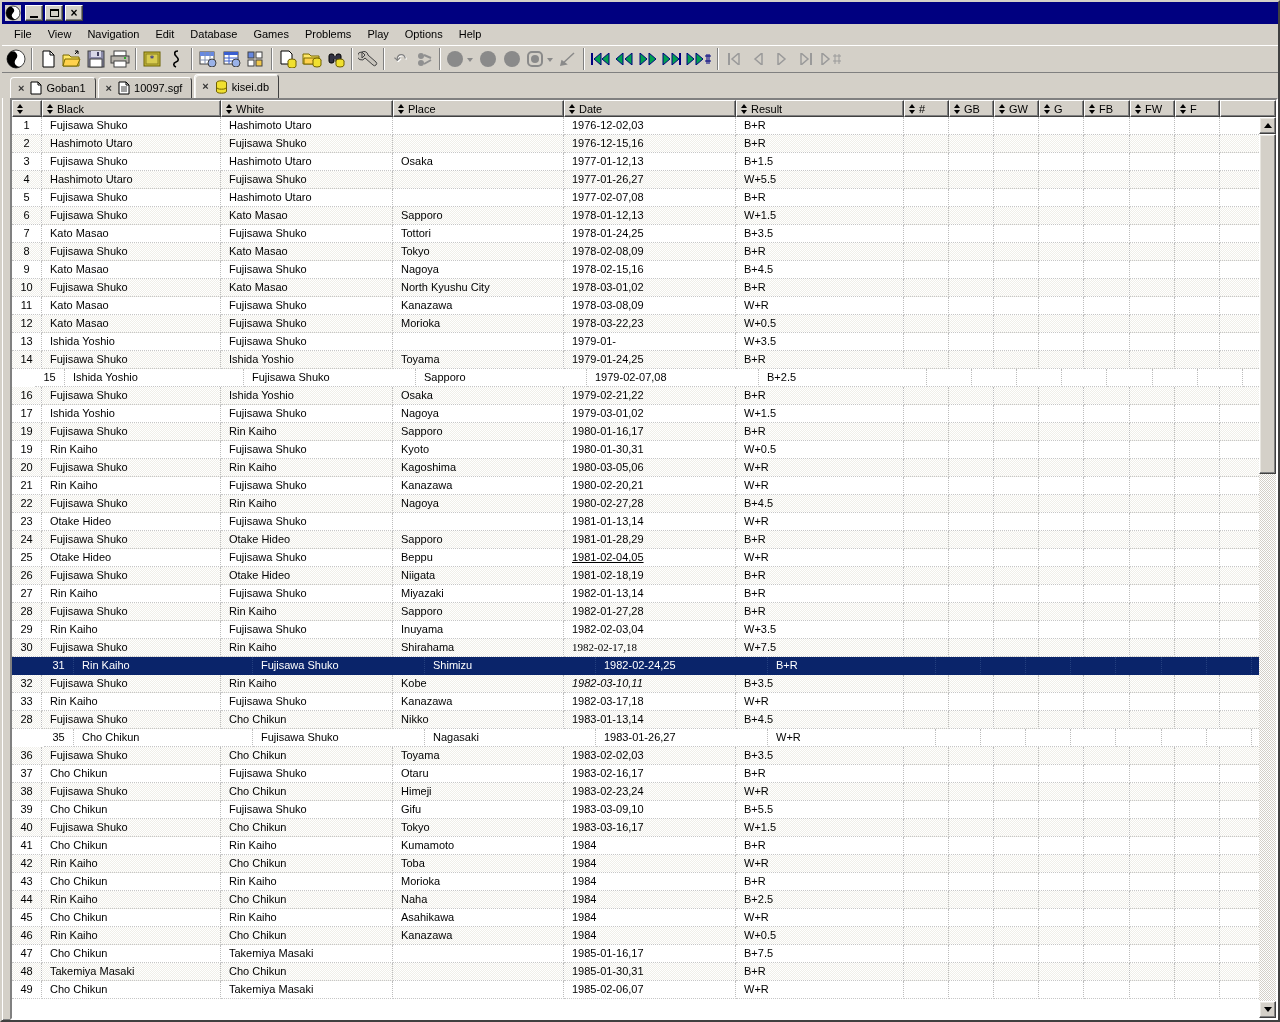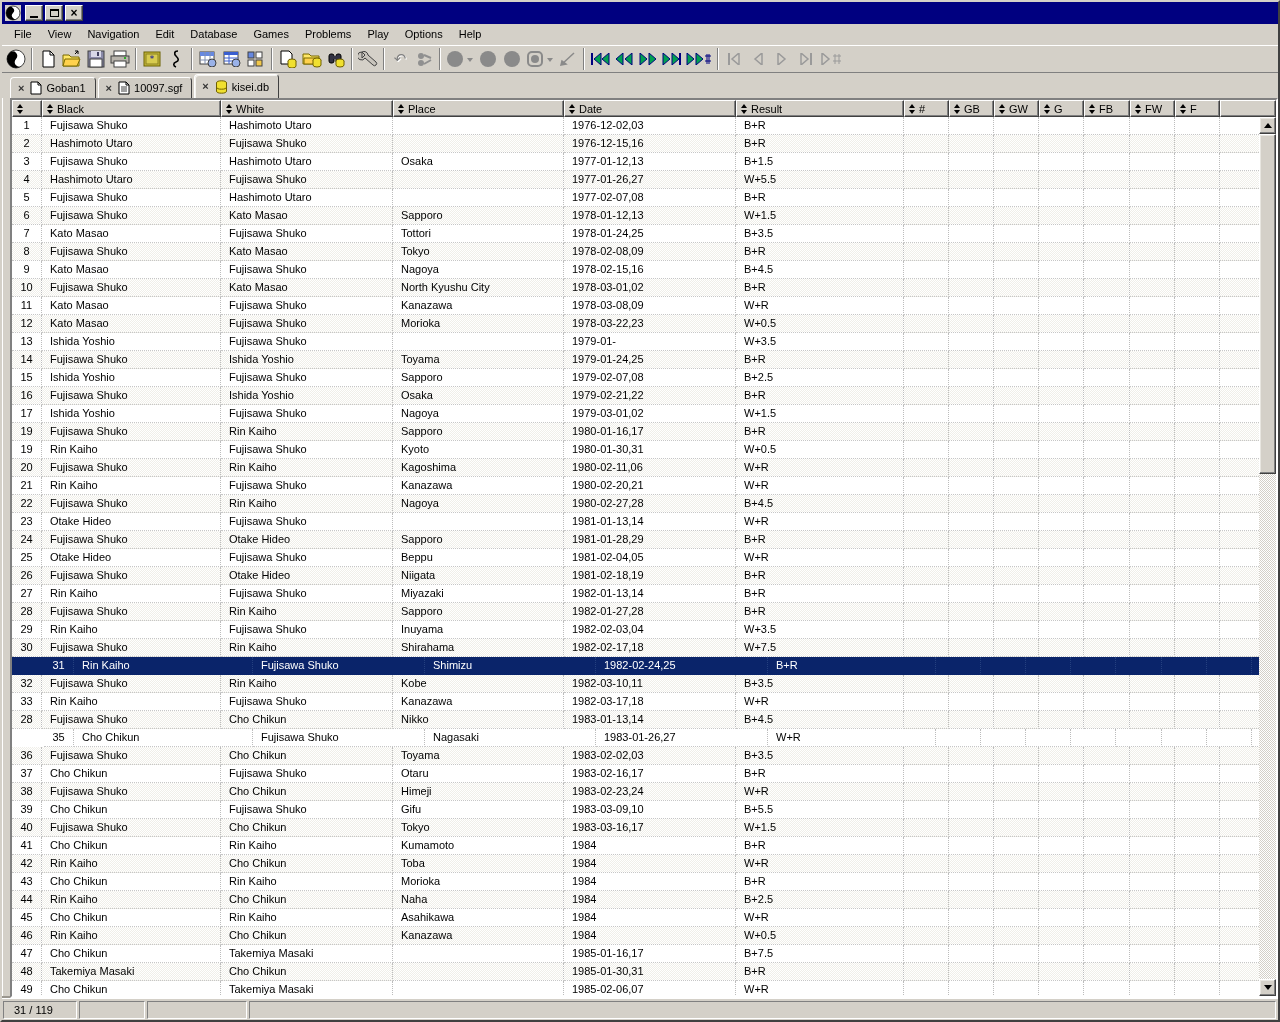--- a/index.html
+++ b/index.html
@@ -749,21 +749,21 @@
             <div class="tcell" style="width: 45px;"></div>
             <div class="tcell" style="width: 45px;"></div>
             <div class="tcell" style="width: 45px;"></div>
             <div class="tcell" style="width: 45px;"></div>
             <div class="tcell" style="width: 46px;"></div>
             <div class="tcell" style="width: 45px;"></div>
             <div class="tcell" style="width: 45px;"></div>
             <div class="tcell fill"></div>
           </div>
           <div class="trow">
-            <div class="tcell numc" style="width: 30px;">15</div>
+            <div class="tcell numc" style="width: 30px; margin-left: 23px;">15</div>
             <div class="tcell" style="width: 179px;">Ishida Yoshio</div>
             <div class="tcell" style="width: 172px;">Fujisawa Shuko</div>
             <div class="tcell" style="width: 171px;">Sapporo</div>
             <div class="tcell" style="width: 172px;">1979-02-07,08</div>
             <div class="tcell" style="width: 168px;">B+2.5</div>
             <div class="tcell" style="width: 45px;"></div>
             <div class="tcell" style="width: 45px;"></div>
             <div class="tcell" style="width: 45px;"></div>
             <div class="tcell" style="width: 45px;"></div>
             <div class="tcell" style="width: 46px;"></div>
@@ -833,21 +833,21 @@
             <div class="tcell" style="width: 46px;"></div>
             <div class="tcell" style="width: 45px;"></div>
             <div class="tcell" style="width: 45px;"></div>
             <div class="tcell fill"></div>
           </div>
           <div class="trow alt">
             <div class="tcell numc" style="width: 30px;">20</div>
             <div class="tcell" style="width: 179px;">Fujisawa Shuko</div>
             <div class="tcell" style="width: 172px;">Rin Kaiho</div>
             <div class="tcell" style="width: 171px;">Kagoshima</div>
-            <div class="tcell" style="width: 172px;">1980-02-11,06</div>
+            <div class="tcell" style="width: 172px;">1980-03-05,06</div>
             <div class="tcell" style="width: 168px;">W+R</div>
             <div class="tcell" style="width: 45px;"></div>
             <div class="tcell" style="width: 45px;"></div>
             <div class="tcell" style="width: 45px;"></div>
             <div class="tcell" style="width: 45px;"></div>
             <div class="tcell" style="width: 46px;"></div>
             <div class="tcell" style="width: 45px;"></div>
             <div class="tcell" style="width: 45px;"></div>
             <div class="tcell fill"></div>
           </div>
@@ -913,21 +913,21 @@
             <div class="tcell" style="width: 46px;"></div>
             <div class="tcell" style="width: 45px;"></div>
             <div class="tcell" style="width: 45px;"></div>
             <div class="tcell fill"></div>
           </div>
           <div class="trow">
             <div class="tcell numc" style="width: 30px;">25</div>
             <div class="tcell" style="width: 179px;">Otake Hideo</div>
             <div class="tcell" style="width: 172px;">Fujisawa Shuko</div>
             <div class="tcell" style="width: 171px;">Beppu</div>
-            <div class="tcell" style="width: 172px;">1981-02-04,05</div>
+            <div class="tcell" style="width: 172px; text-decoration: underline;">1981-02-04,05</div>
             <div class="tcell" style="width: 168px;">W+R</div>
             <div class="tcell" style="width: 45px;"></div>
             <div class="tcell" style="width: 45px;"></div>
             <div class="tcell" style="width: 45px;"></div>
             <div class="tcell" style="width: 45px;"></div>
             <div class="tcell" style="width: 46px;"></div>
             <div class="tcell" style="width: 45px;"></div>
             <div class="tcell" style="width: 45px;"></div>
             <div class="tcell fill"></div>
           </div>
@@ -993,21 +993,21 @@
             <div class="tcell" style="width: 46px;"></div>
             <div class="tcell" style="width: 45px;"></div>
             <div class="tcell" style="width: 45px;"></div>
             <div class="tcell fill"></div>
           </div>
           <div class="trow alt">
             <div class="tcell numc" style="width: 30px;">30</div>
             <div class="tcell" style="width: 179px;">Fujisawa Shuko</div>
             <div class="tcell" style="width: 172px;">Rin Kaiho</div>
             <div class="tcell" style="width: 171px;">Shirahama</div>
-            <div class="tcell" style="width: 172px;">1982-02-17,18</div>
+            <div class="tcell" style="width: 172px; font-family: Liberation Serif, serif;">1982-02-17,18</div>
             <div class="tcell" style="width: 168px;">W+7.5</div>
             <div class="tcell" style="width: 45px;"></div>
             <div class="tcell" style="width: 45px;"></div>
             <div class="tcell" style="width: 45px;"></div>
             <div class="tcell" style="width: 45px;"></div>
             <div class="tcell" style="width: 46px;"></div>
             <div class="tcell" style="width: 45px;"></div>
             <div class="tcell" style="width: 45px;"></div>
             <div class="tcell fill"></div>
           </div>
@@ -1025,21 +1025,21 @@
             <div class="tcell" style="width: 46px;"></div>
             <div class="tcell" style="width: 45px;"></div>
             <div class="tcell" style="width: 45px;"></div>
             <div class="tcell fill"></div>
           </div>
           <div class="trow alt">
             <div class="tcell numc" style="width: 30px;">32</div>
             <div class="tcell" style="width: 179px;">Fujisawa Shuko</div>
             <div class="tcell" style="width: 172px;">Rin Kaiho</div>
             <div class="tcell" style="width: 171px;">Kobe</div>
-            <div class="tcell" style="width: 172px;">1982-03-10,11</div>
+            <div class="tcell" style="width: 172px; font-style: italic;">1982-03-10,11</div>
             <div class="tcell" style="width: 168px;">B+3.5</div>
             <div class="tcell" style="width: 45px;"></div>
             <div class="tcell" style="width: 45px;"></div>
             <div class="tcell" style="width: 45px;"></div>
             <div class="tcell" style="width: 45px;"></div>
             <div class="tcell" style="width: 46px;"></div>
             <div class="tcell" style="width: 45px;"></div>
             <div class="tcell" style="width: 45px;"></div>
             <div class="tcell fill"></div>
           </div>
@@ -1321,20 +1321,14 @@
             <span class="arr-up"></span>
           </div>
         <div class="sb-thumb"></div>
         <div class="sb-btn sb-dn">
             <span class="arr-dn"></span>
           </div>
       </div>
     </div>
   </div>
 
-  <div class="statusbar">
-    <div class="spanel sp1">31 / 119</div>
-    <div class="spanel sp2"></div>
-    <div class="spanel sp3"></div>
-    <div class="spanel sp4"></div>
-  </div>
 
 </div>
 
 </body></html>

